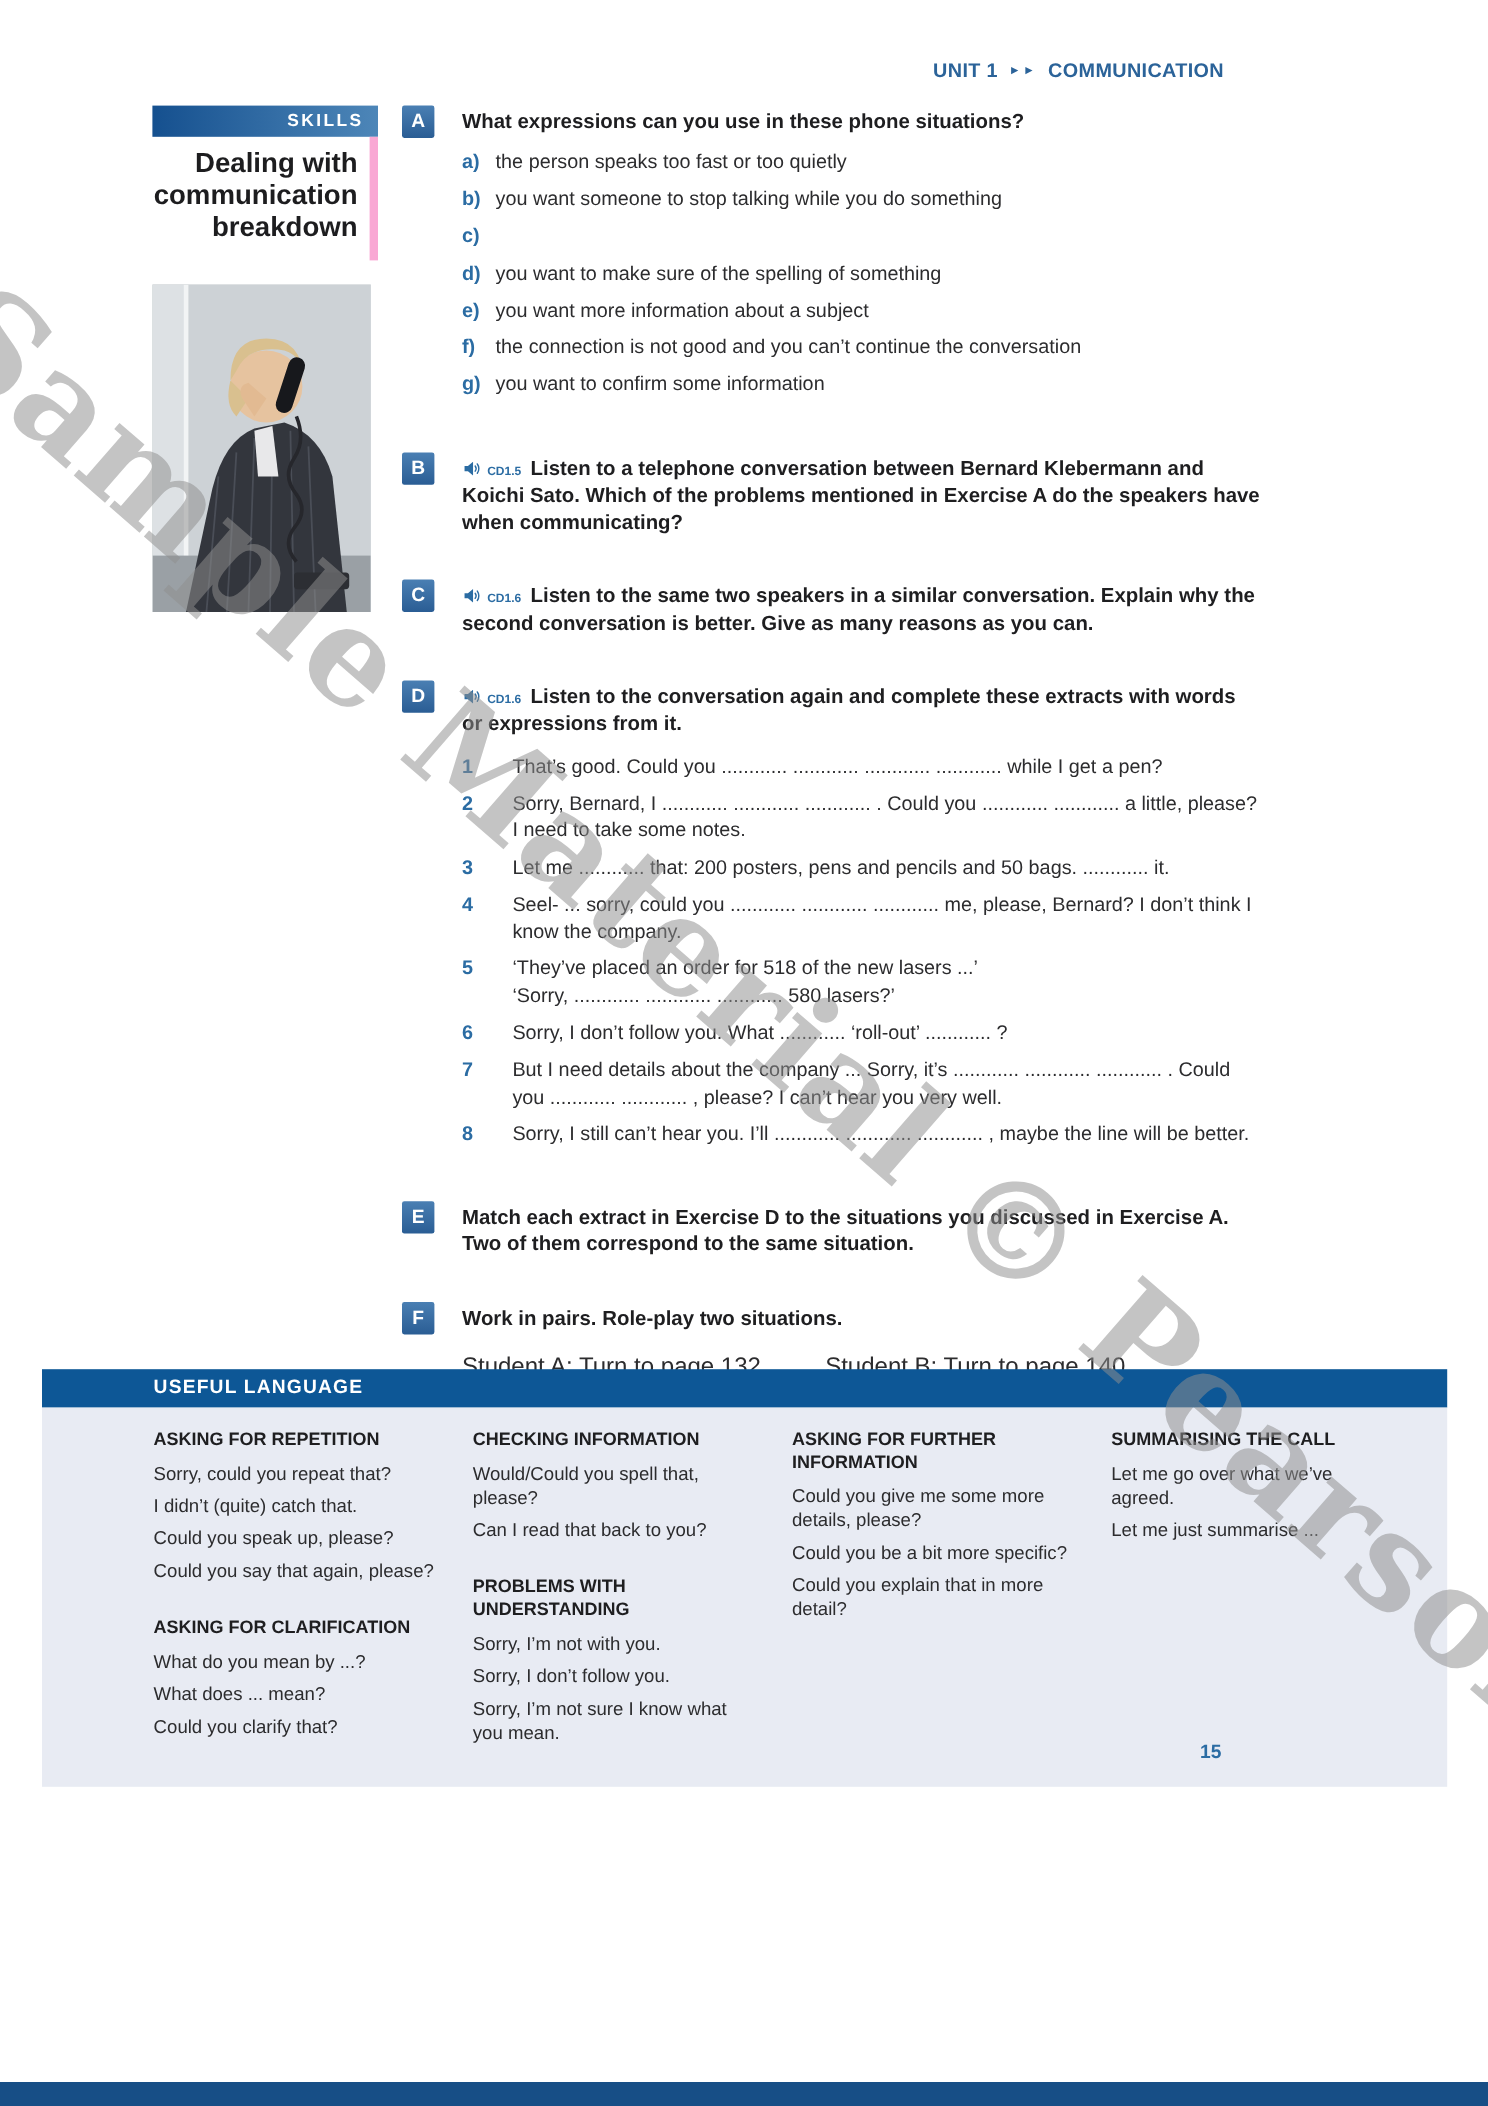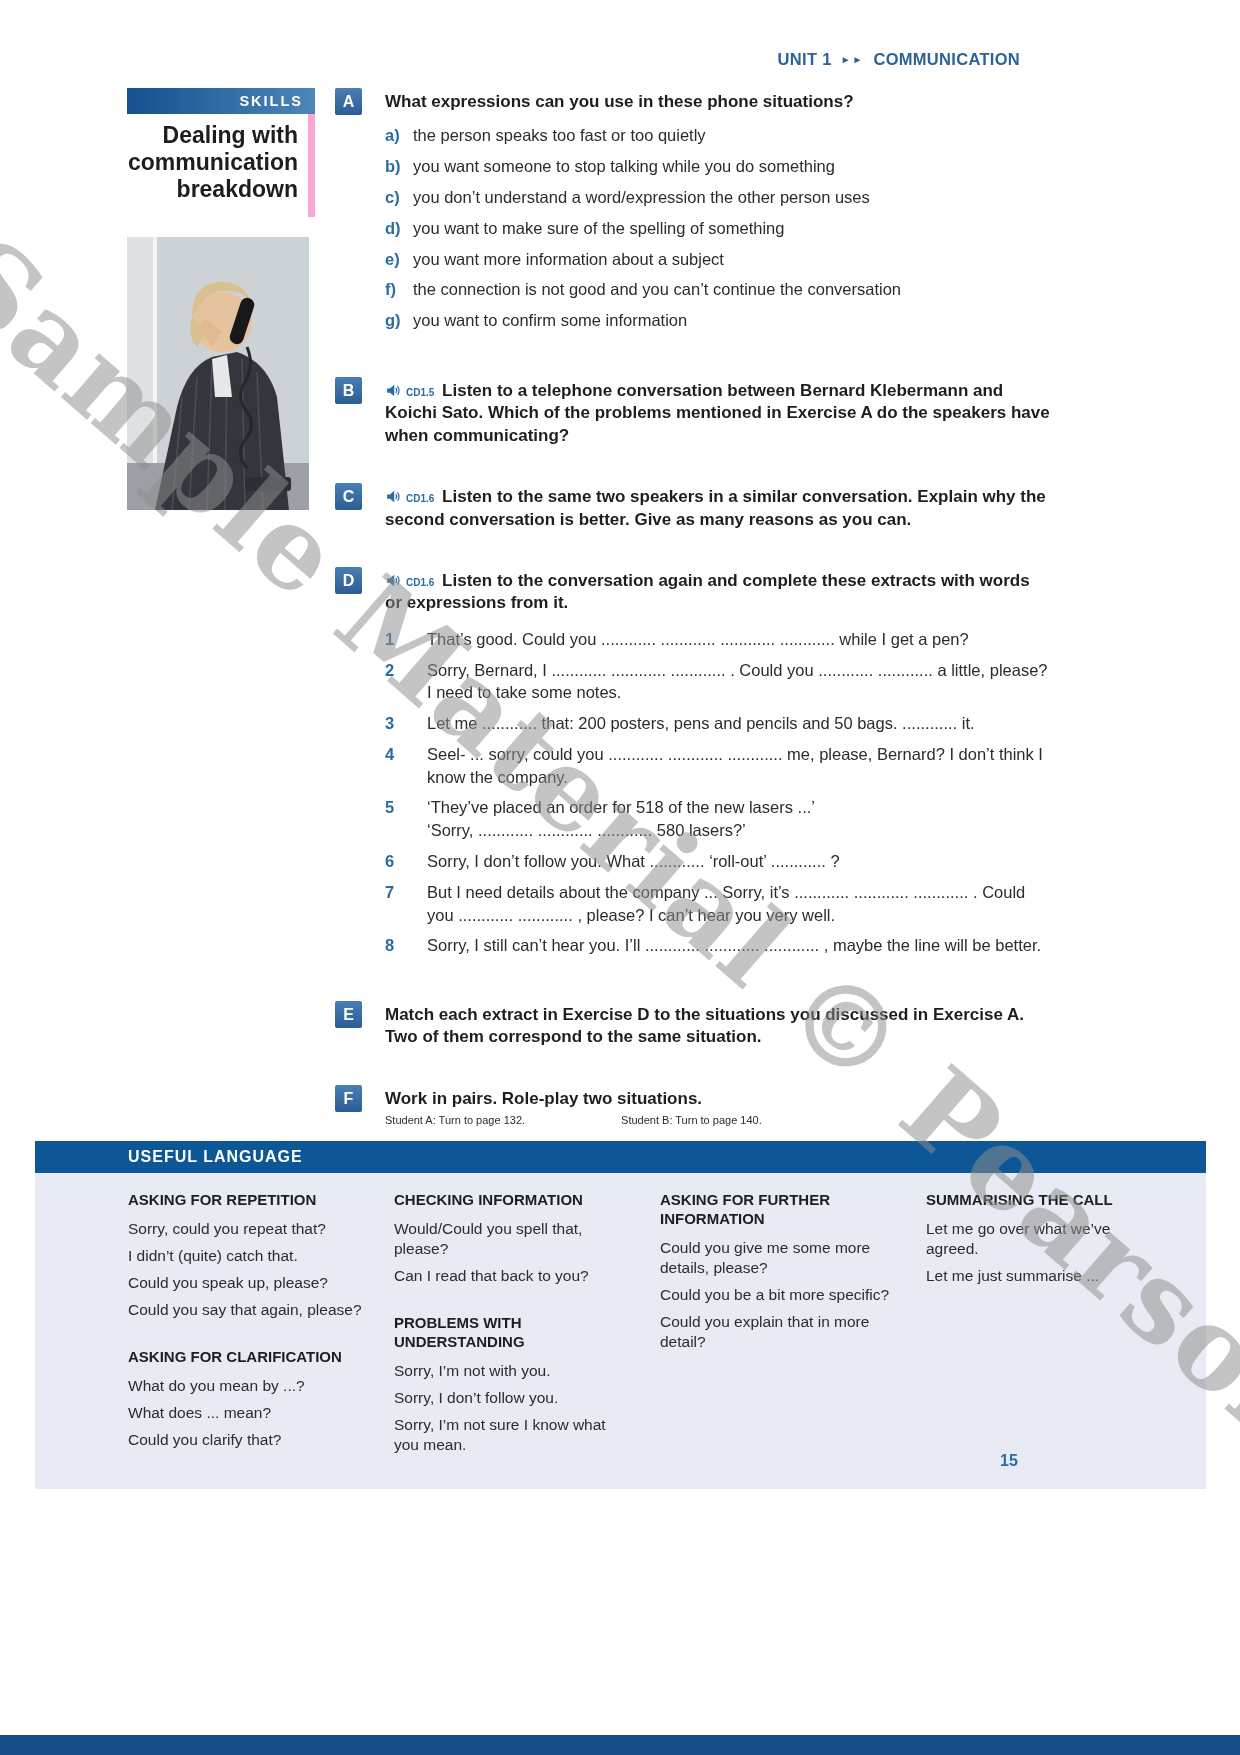--- a/index.html
+++ b/index.html
@@ -37,21 +37,21 @@
 
   .a-items { margin-top:12px; }
   .a-item { display:flex; margin-bottom:9px; font-size:16.5px; line-height:1.32; }
   .a-item .label { flex:0 0 28px; color:#2b6ca3; font-weight:bold; }
 
   .d-items { margin-top:13px; }
   .d-item { display:flex; margin-bottom:8px; font-size:16.5px; line-height:1.38; }
   .d-item .num { flex:0 0 26px; color:#2b6ca3; font-weight:bold; }
   .d-item .text { flex:1; white-space:pre-line;margin-left:16px; }
 
-  .students { margin-top:4px; font-size:11px; display:flex; gap:96px; }
+  .students { margin-top:18px; font-size:20px; display:flex; gap:48px; }
 
   
   .useful { position:absolute; left:35px; top:1141px; width:1171px; z-index:2; }
   .useful-header { height:32px; background:#0d5796; color:#fff; font-weight:bold; font-size:16px; letter-spacing:1px; padding:7px 0 0 93px; }
   .useful-body { min-height:316px; background:#e8ebf3; display:grid; grid-template-columns:repeat(4,1fr); column-gap:28px; padding:18px 42px 22px 93px; }
   .ul-heading { font-size:15px; font-weight:bold; color:#1e1e20; margin-bottom:9px; line-height:1.25; }
   .ul-phrase { font-size:15.5px; margin-bottom:7px; line-height:1.3; }
   .ul-group + .ul-group { margin-top:28px; }
 
   .page-num { position:absolute; left:1000px; top:1452px; color:#2b6ca3; font-weight:bold; font-size:16px; z-index:3; }
@@ -105,21 +105,20 @@
           <div class="a-item">
               <span class="label">a)</span>
               <span>the person speaks too fast or too quietly</span>
             </div>
           <div class="a-item">
               <span class="label">b)</span>
               <span>you want someone to stop talking while you do something</span>
             </div>
           <div class="a-item">
               <span class="label">c)</span>
-              <span>you don’t understand a word/expression the other person uses</span>
             </div>
           <div class="a-item">
               <span class="label">d)</span>
               <span>you want to make sure of the spelling of something</span>
             </div>
           <div class="a-item">
               <span class="label">e)</span>
               <span>you want more information about a subject</span>
             </div>
           <div class="a-item">

